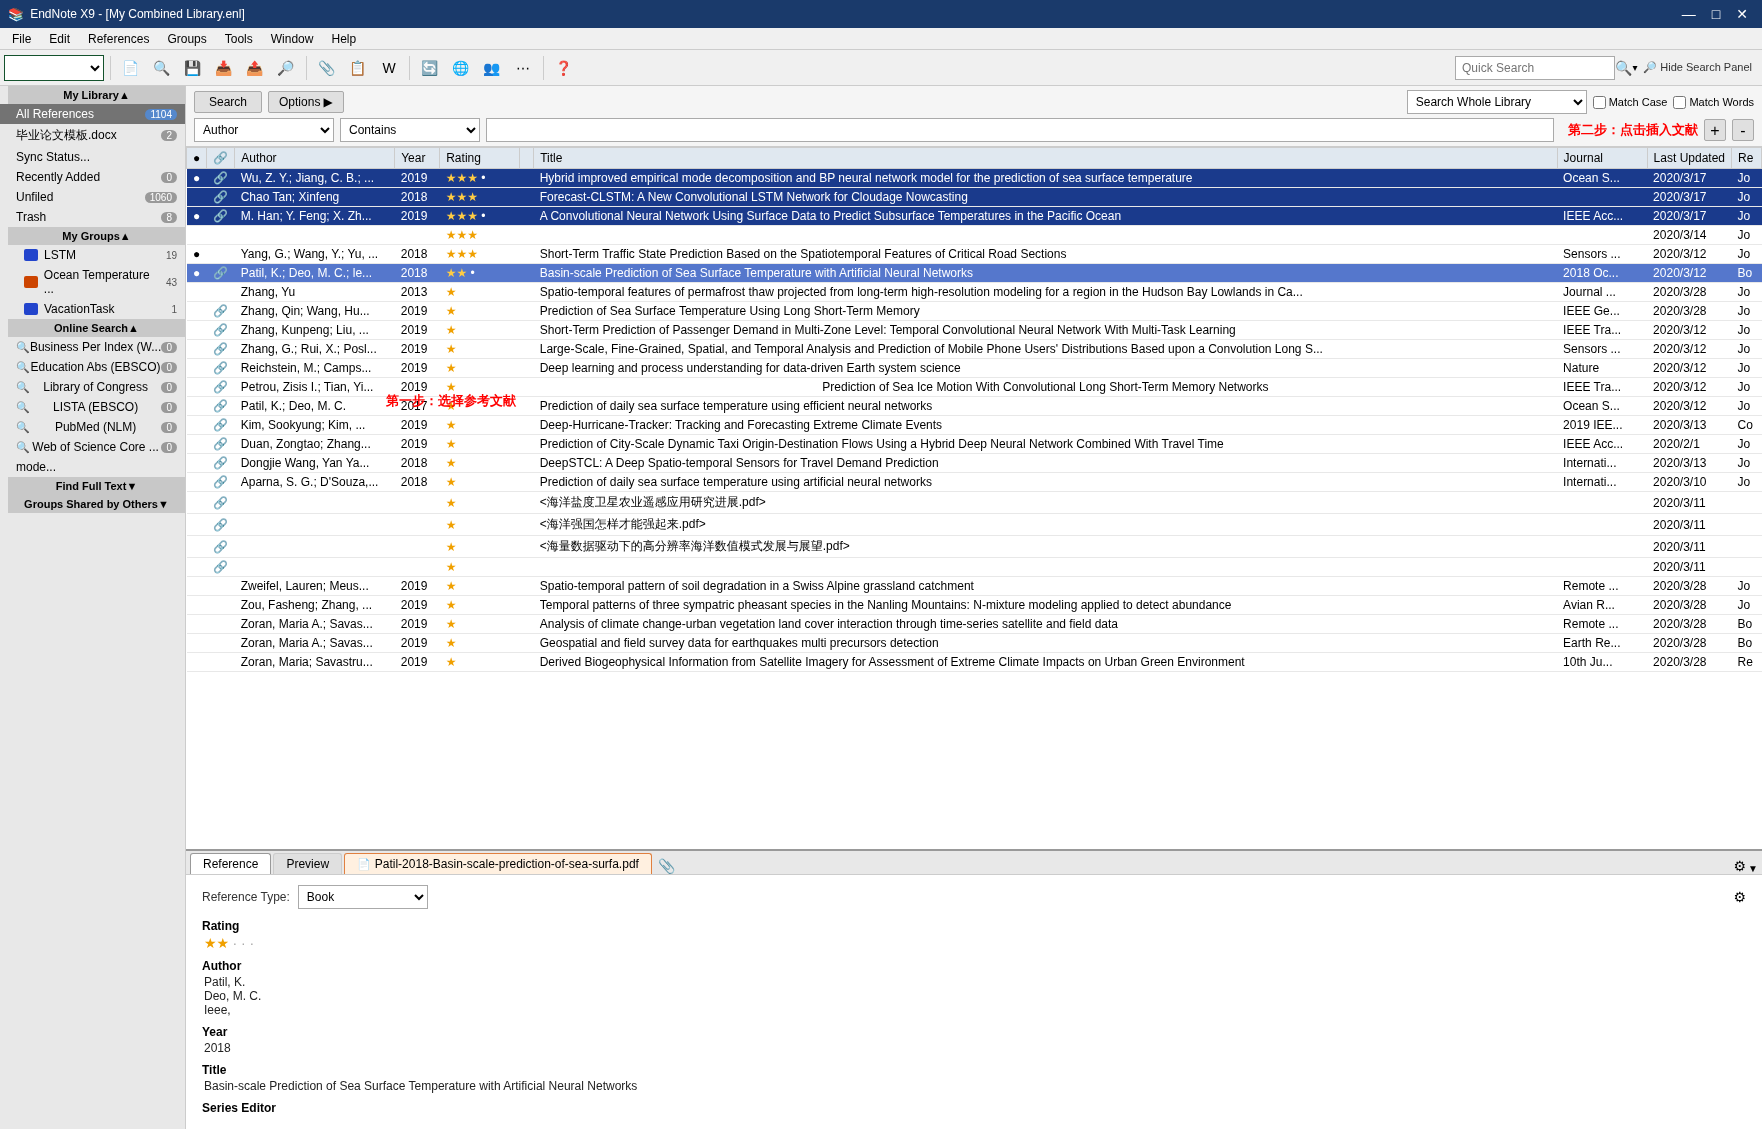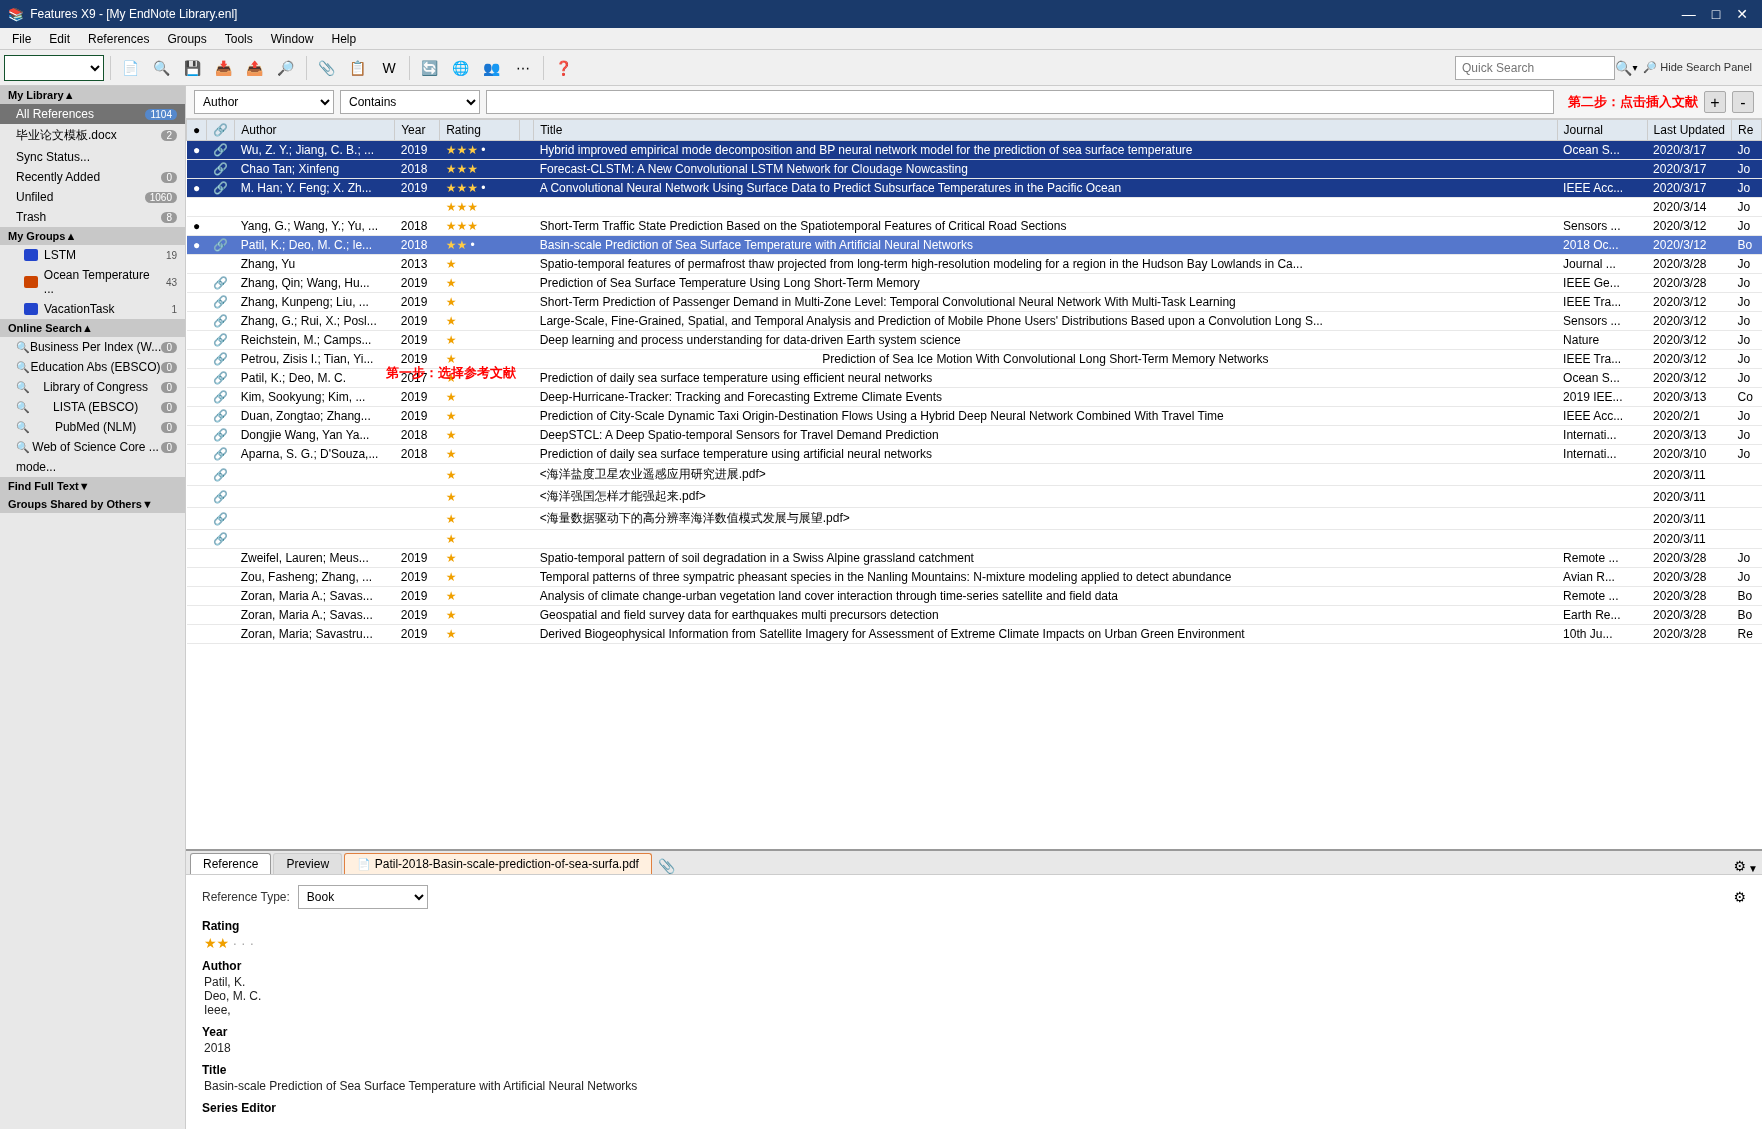--- a/index.html
+++ b/index.html
@@ -89,21 +89,22 @@
       flex-shrink: 0;
     }
     .sidebar-section-header {
       background: #c8c8c8;
       padding: 3px 8px;
       font-size: 11px;
       font-weight: bold;
       cursor: pointer;
       display: flex;
       align-items: center;
-      justify-content: flex-start;
+      justify-content: center;
+      margin-left: 8px;
     }
     .sidebar-item {
       padding: 3px 8px 3px 16px;
       cursor: pointer;
       display: flex;
       align-items: center;
       justify-content: space-between;
       font-size: 12px;
     }
     .sidebar-item.selected { background: #737373; color: white; }
@@ -289,21 +290,21 @@
 
     .checkbox-match { font-size: 11px; display: flex; align-items: center; gap: 3px; }
     input[type=checkbox] { margin: 0; }
   </style>
 </head>
 <body>
 
 <div class="title-bar">
   <div class="title-bar-left">
     <span style="font-size:13px;">📚</span>
-    <span>Features X9 - [My EndNote Library.enl]</span>
+    <span>EndNote X9 - [My Combined Library.enl]</span>
   </div>
   <div class="title-bar-controls">
     <button class="title-bar-btn">—</button>
     <button class="title-bar-btn">□</button>
     <button class="title-bar-btn">✕</button>
   </div>
 </div>
 
 <div class="menu-bar">
   <span class="menu-item">File</span>
@@ -444,20 +445,40 @@
 
     <div class="sidebar-section-header">
       <span>Groups Shared by Others</span>
       <span>▼</span>
     </div>
   </div>
 
   <div class="content-area">
 
     <div class="search-panel" style="position:relative;">
+      <div class="search-bar">
+        <button class="search-btn">Search</button>
+        <button class="options-btn">
+          <span>Options</span>
+          <span>▶</span>
+        </button>
+        <div class="search-whole-library">
+          <select class="search-library-dropdown">
+            <option>Search Whole Library</option>
+          </select>
+          <label class="checkbox-match">
+            <input type="checkbox" style="">
+            <span>Match Case</span>
+          </label>
+          <label class="checkbox-match">
+            <input type="checkbox" style="">
+            <span>Match Words</span>
+          </label>
+        </div>
+      </div>
       <div class="search-row">
         <select class="search-field-select">
           <option>Author</option>
         </select>
         <select class="search-condition-select">
           <option>Contains</option>
         </select>
         <input class="search-value-input" type="text" value="" style="">
         <span style="color:red;font-weight:bold;font-size:13px;margin-left:8px;">第二步：点击插入文献</span>
         <button class="search-add-btn">+</button>

